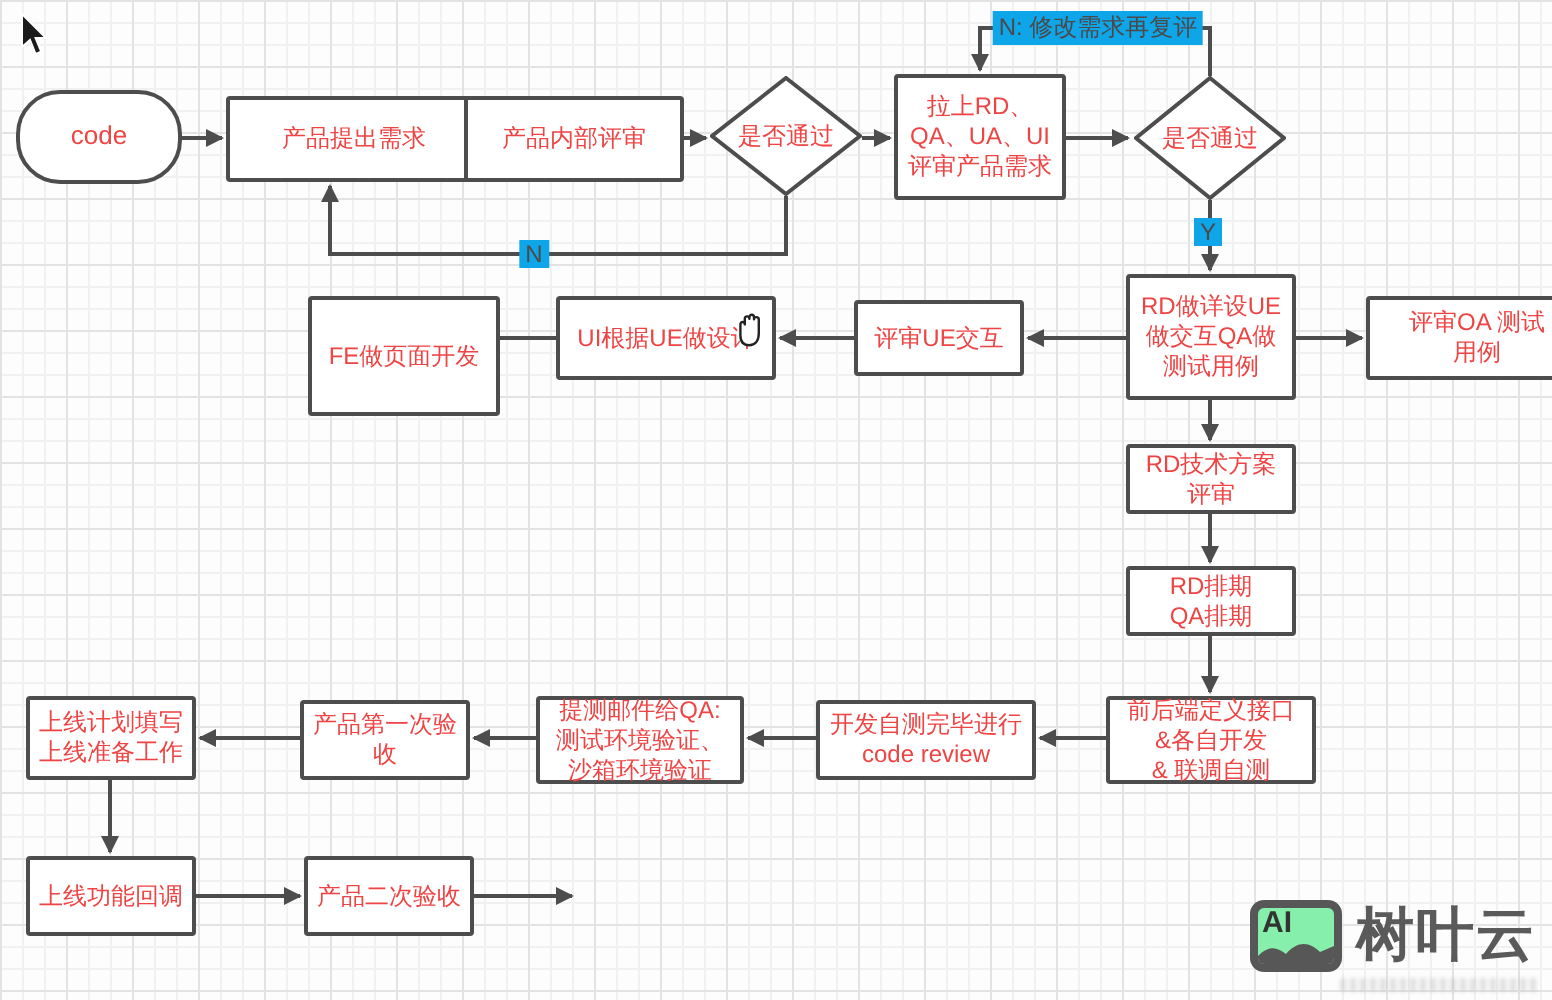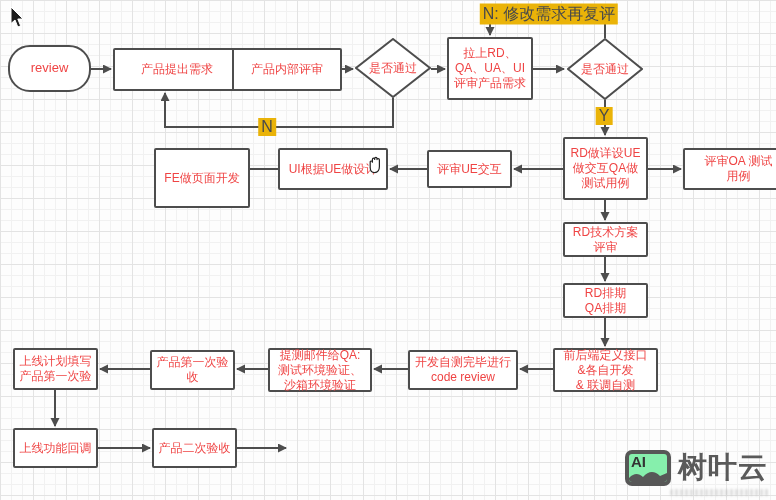--- a/index.html
+++ b/index.html
@@ -20,21 +20,21 @@
     position:absolute;display:flex;align-items:center;justify-content:center;
     box-sizing:border-box;text-align:center;color:#ef4444;font-size:12px;line-height:1.25;
   }
   .node.rect{background:#fff;border:2px solid #4d4d4d;border-radius:2px;}
   .node.pill{background:#fff;border:2px solid #4d4d4d;border-radius:22px;font-size:13px;}
   .node.diamond{background:transparent;border:none;}
   .node.diamond svg{position:absolute;left:0;top:0;}
   .node-label{position:relative;white-space:pre-line;padding:0 2px;z-index:2;}
   .edge-label{
     position:absolute;transform:translate(-50%,-50%);
-    background:#eab308;color:#4a4a4a;font-size:16px;padding:0 3px;white-space:nowrap;z-index:3;
+    background:#0ea5e9;color:#4a4a4a;font-size:12px;padding:0 3px;white-space:nowrap;z-index:3;
   }
   .cursor{position:absolute;z-index:9;}
   #logo{
     position:absolute;right:8px;bottom:12px;display:flex;align-items:center;gap:7px;z-index:5;
   }
   #logo-badge{
     width:46px;height:36px;background:#575757;border-radius:7px;position:relative;overflow:hidden;
   }
   #logo-badge .frame{
     position:absolute;left:4px;top:4px;right:4px;bottom:4px;background:#86efac;border-radius:3px;overflow:hidden;
@@ -81,21 +81,21 @@
       <path d="M268,369 L237,369" fill="none" stroke="#4d4d4d" stroke-width="2" marker-end="url(#arrow)"></path>
       <path d="M150,369 L100,369" fill="none" stroke="#4d4d4d" stroke-width="2" marker-end="url(#arrow)"></path>
       <path d="M55,390 L55,426" fill="none" stroke="#4d4d4d" stroke-width="2" marker-end="url(#arrow)"></path>
       <path d="M98,448 L150,448" fill="none" stroke="#4d4d4d" stroke-width="2" marker-end="url(#arrow)"></path>
       <path d="M237,448 L286,448" fill="none" stroke="#4d4d4d" stroke-width="2" marker-end="url(#arrow)"></path>
     </g>
 </svg>
 
 <div id="node-layer">
     <div class="node pill" style="left: 8px; top: 45px; width: 83px; height: 47px;">
-      <span class="node-label">review</span>
+      <span class="node-label">code</span>
     </div>
     <div class="node rect" style="left: 113px; top: 48px; width: 128px; height: 43px;">
       <span class="node-label">产品提出需求</span>
     </div>
     <div class="node rect" style="left: 232px; top: 48px; width: 110px; height: 43px;">
       <span class="node-label">产品内部评审</span>
     </div>
     <div class="node diamond" style="left: 355px; top: 38px; width: 76px; height: 60px;">
       <svg width="76" height="60">
         <polygon points="38,1 75,30 38,59 1,30" fill="#ffffff" stroke="#4d4d4d" stroke-width="2"></polygon>
@@ -152,21 +152,21 @@
       <span class="node-label">提测邮件给QA:
 测试环境验证、
 沙箱环境验证</span>
     </div>
     <div class="node rect" style="left: 150px; top: 350px; width: 85px; height: 40px;">
       <span class="node-label">产品第一次验
 收</span>
     </div>
     <div class="node rect" style="left: 13px; top: 348px; width: 85px; height: 42px;">
       <span class="node-label">上线计划填写
-产品第一次验</span>
+上线准备工作</span>
     </div>
     <div class="node rect" style="left: 13px; top: 428px; width: 85px; height: 40px;">
       <span class="node-label">上线功能回调</span>
     </div>
     <div class="node rect" style="left: 152px; top: 428px; width: 85px; height: 40px;">
       <span class="node-label">产品二次验收</span>
     </div>
     <div class="edge-label" style="left: 267px; top: 127px;">N</div>
     <div class="edge-label" style="left: 549px; top: 14px;">N: 修改需求再复评</div>
     <div class="edge-label" style="left: 604px; top: 116px;">Y</div>

